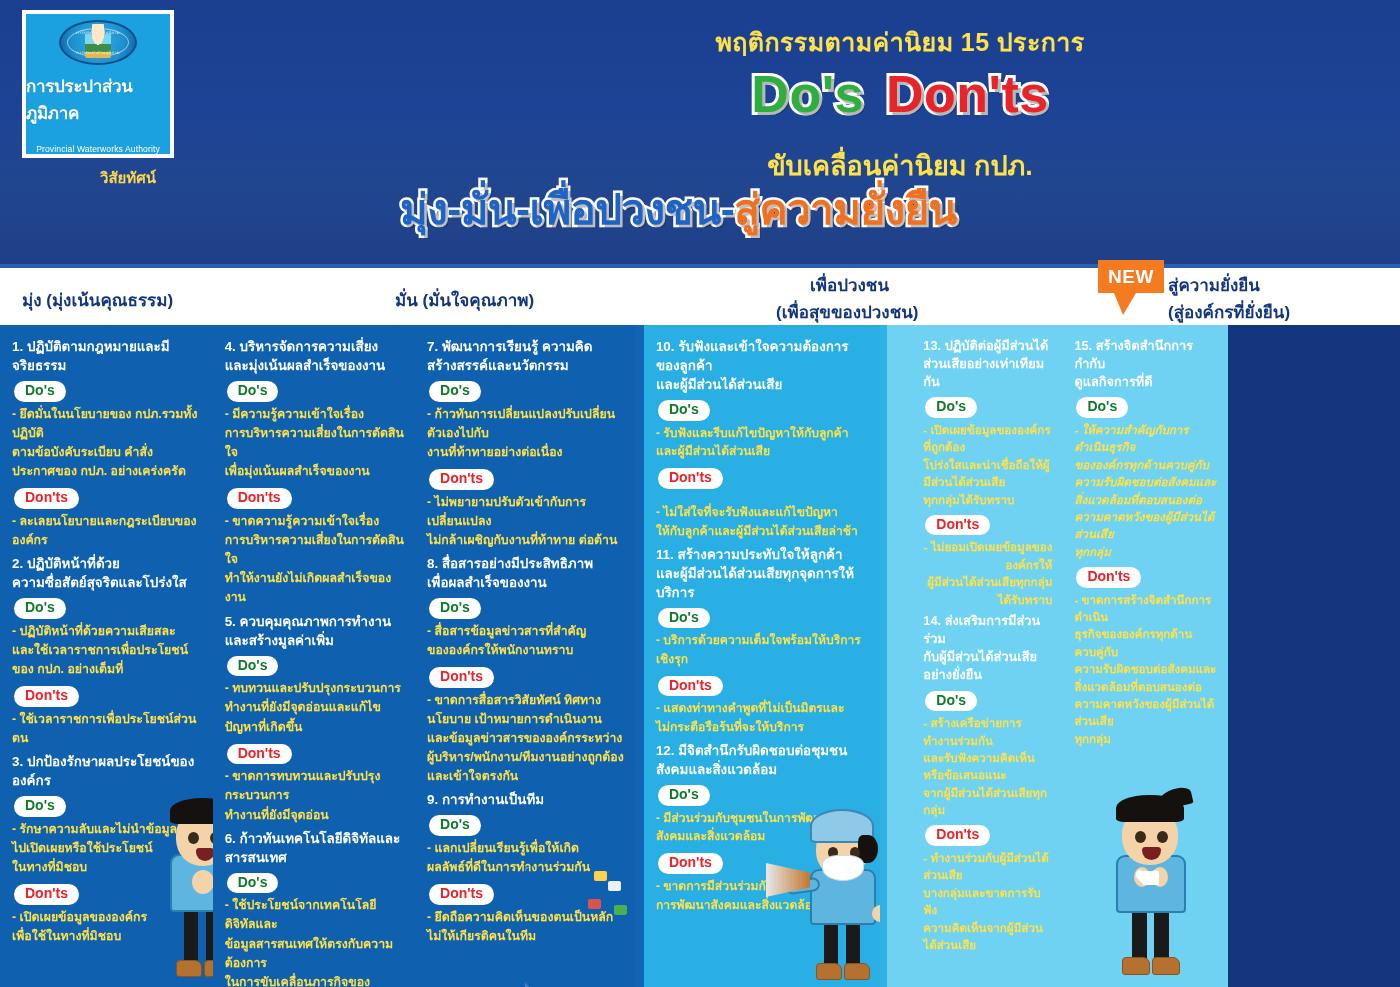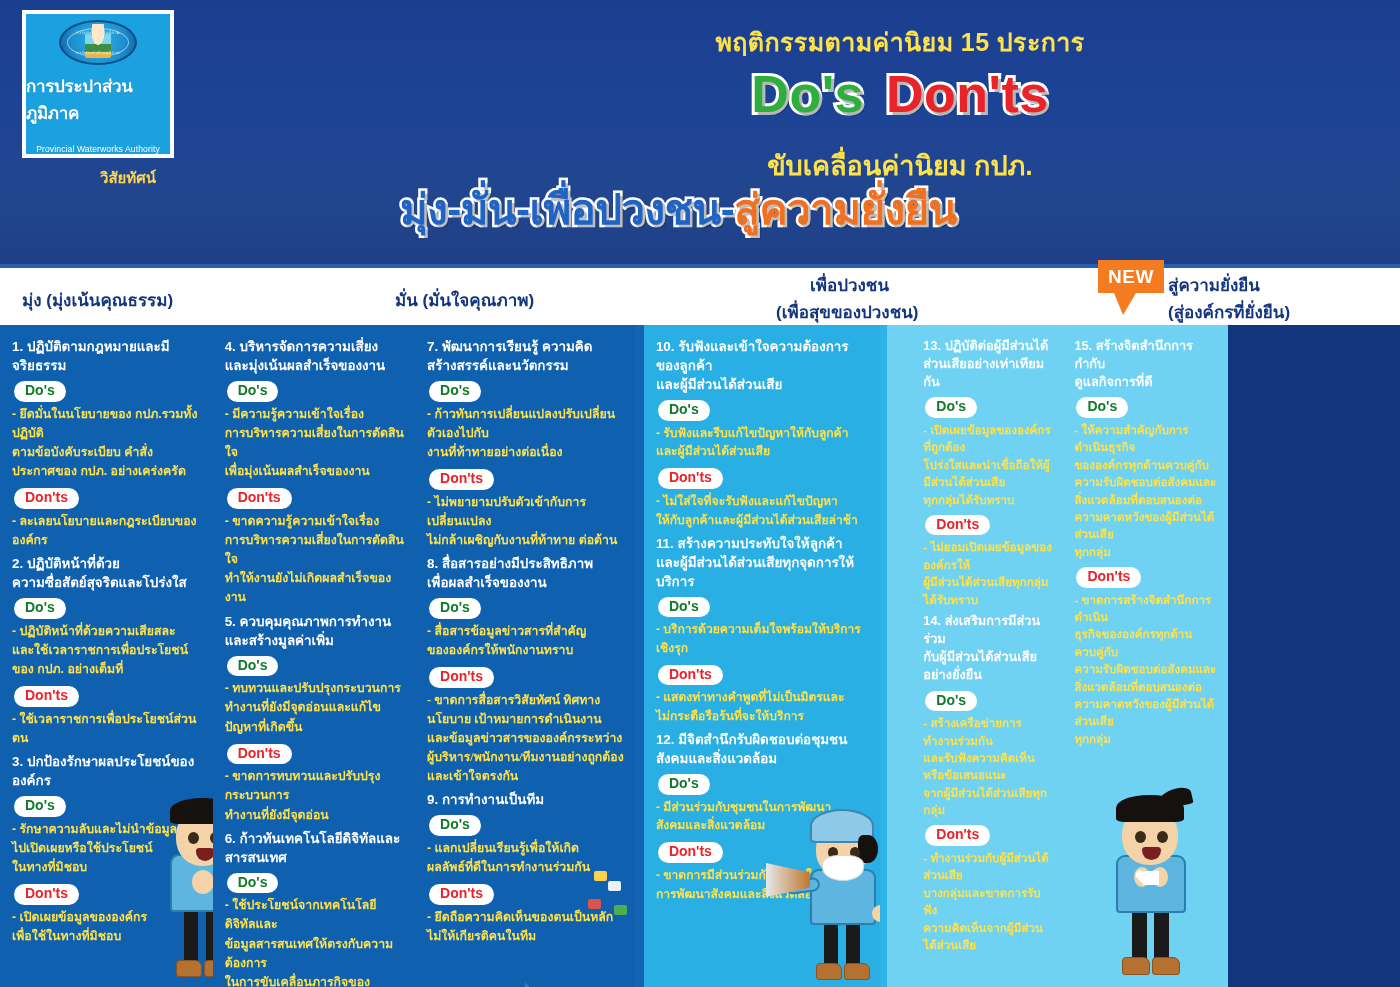--- a/index.html
+++ b/index.html
@@ -331,21 +331,21 @@
 งานที่ท้าทายอย่างต่อเนื่อง</div>
         <div><span class="tag donts">Don'ts</span></div>
         <div class="bullet" style="white-space: pre-line;">- ไม่พยายามปรับตัวเข้ากับการเปลี่ยนแปลง
 ไม่กล้าเผชิญกับงานที่ท้าทาย  ต่อต้าน</div>
         <div class="item-title" style="white-space: pre-line;">8.  สื่อสารอย่างมีประสิทธิภาพ
 เพื่อผลสำเร็จของงาน</div>
         <div><span class="tag dos">Do's</span></div>
         <div class="bullet" style="white-space: pre-line;">- สื่อสารข้อมูลข่าวสารที่สำคัญ
 ขององค์กรให้พนักงานทราบ</div>
         <div><span class="tag donts">Don'ts</span></div>
-        <div class="bullet" style="white-space: pre-line; font-family: Liberation Serif, serif;">- ขาดการสื่อสารวิสัยทัศน์  ทิศทาง
+        <div class="bullet" style="white-space: pre-line;">- ขาดการสื่อสารวิสัยทัศน์  ทิศทาง
 นโยบาย  เป้าหมายการดำเนินงาน
 และข้อมูลข่าวสารขององค์กรระหว่าง
 ผู้บริหาร/พนักงาน/ทีมงานอย่างถูกต้อง
 และเข้าใจตรงกัน</div>
         <div class="item-title" style="white-space: pre-line;">9.  การทำงานเป็นทีม</div>
         <div><span class="tag dos">Do's</span></div>
         <div class="bullet" style="white-space: pre-line;">- แลกเปลี่ยนเรียนรู้เพื่อให้เกิด
 ผลลัพธ์ที่ดีในการทำงานร่วมกัน</div>
         <div><span class="tag donts">Don'ts</span></div>
         <div class="bullet" style="white-space: pre-line;">- ยึดถือความคิดเห็นของตนเป็นหลัก
@@ -370,21 +370,21 @@
         <div class="m-eye" style="left:44px; top:42px; width:10px; height:11px;"></div>
         <div class="m-eye" style="left:66px; top:42px; width:10px; height:11px;"></div>
         <div class="m-mask" style="left:38px; top:50px; width:42px; height:26px;"></div>
       </div>
     <div class="item-title" style="white-space: pre-line;">10.  รับฟังและเข้าใจความต้องการของลูกค้า
 และผู้มีส่วนได้ส่วนเสีย</div>
         <div><span class="tag dos">Do's</span></div>
         <div class="bullet" style="white-space: pre-line;">- รับฟังและรีบแก้ไขปัญหาให้กับลูกค้า
 และผู้มีส่วนได้ส่วนเสีย</div>
         <div><span class="tag donts">Don'ts</span></div>
-        <div class="bullet" style="white-space: pre-line;">- ไม่ใส่ใจที่จะรับฟังและแก้ไขปัญหา
+        <div class="bullet" style="white-space: pre-line; margin-top: 11px;">- ไม่ใส่ใจที่จะรับฟังและแก้ไขปัญหา
 ให้กับลูกค้าและผู้มีส่วนได้ส่วนเสียล่าช้า</div>
         <div class="item-title" style="white-space: pre-line;">11.  สร้างความประทับใจให้ลูกค้า
 และผู้มีส่วนได้ส่วนเสียทุกจุดการให้บริการ</div>
         <div><span class="tag dos">Do's</span></div>
         <div class="bullet" style="white-space: pre-line;">- บริการด้วยความเต็มใจพร้อมให้บริการเชิงรุก</div>
         <div><span class="tag donts">Don'ts</span></div>
         <div class="bullet" style="white-space: pre-line;">- แสดงท่าทางคำพูดที่ไม่เป็นมิตรและ
 ไม่กระตือรือร้นที่จะให้บริการ</div>
         <div class="item-title" style="white-space: pre-line;">12.  มีจิตสำนึกรับผิดชอบต่อชุมชน
 สังคมและสิ่งแวดล้อม</div>
@@ -399,21 +399,21 @@
     <div class="col sep2"></div>
 
     <div class="col c5" id="col-4">
         <div class="item-title" style="white-space: pre-line;">13.  ปฏิบัติต่อผู้มีส่วนได้
 ส่วนเสียอย่างเท่าเทียมกัน</div>
         <div><span class="tag dos">Do's</span></div>
         <div class="bullet" style="white-space: pre-line;">- เปิดเผยข้อมูลขององค์กรที่ถูกต้อง
 โปร่งใสและน่าเชื่อถือให้ผู้มีส่วนได้ส่วนเสีย
 ทุกกลุ่มได้รับทราบ</div>
         <div><span class="tag donts">Don'ts</span></div>
-        <div class="bullet" style="white-space: pre-line;">- ไม่ยอมเปิดเผยข้อมูลขององค์กรให้
+        <div class="bullet" style="white-space: pre-line; text-align: right;">- ไม่ยอมเปิดเผยข้อมูลขององค์กรให้
 ผู้มีส่วนได้ส่วนเสียทุกกลุ่มได้รับทราบ</div>
         <div class="item-title" style="white-space: pre-line;">14.  ส่งเสริมการมีส่วนร่วม
 กับผู้มีส่วนได้ส่วนเสียอย่างยั่งยืน</div>
         <div><span class="tag dos">Do's</span></div>
         <div class="bullet" style="white-space: pre-line;">- สร้างเครือข่ายการทำงานร่วมกัน
 และรับฟังความคิดเห็นหรือข้อเสนอแนะ
 จากผู้มีส่วนได้ส่วนเสียทุกกลุ่ม</div>
         <div><span class="tag donts">Don'ts</span></div>
         <div class="bullet" style="white-space: pre-line;">- ทำงานร่วมกับผู้มีส่วนได้ส่วนเสีย
 บางกลุ่มและขาดการรับฟัง
@@ -433,21 +433,21 @@
         <div class="m-face" style="left:32px; top:18px; width:56px; height:56px;"></div>
         <div class="m-hair" style="left:26px; top:4px;  width:68px; height:27px; border-radius:48% 48% 12% 12%;"></div>
         <div class="m-hair" style="left:68px; top:-2px; width:34px; height:18px; border-radius:60% 40% 10% 40%; transform:rotate(-13deg);"></div>
         <div class="m-eye" style="left:45px; top:40px; width:11px; height:12px;"></div>
         <div class="m-eye" style="left:67px; top:40px; width:11px; height:12px;"></div>
         <div class="m-mouth" style="left:52px; top:56px; width:19px; height:13px;"></div>
       </div>
     <div class="item-title" style="white-space: pre-line;">15.  สร้างจิตสำนึกการกำกับ
 ดูแลกิจการที่ดี</div>
         <div><span class="tag dos">Do's</span></div>
-        <div class="bullet" style="white-space: pre-line;">- ให้ความสำคัญกับการดำเนินธุรกิจ
+        <div class="bullet" style="white-space: pre-line; font-style: italic;">- ให้ความสำคัญกับการดำเนินธุรกิจ
 ขององค์กรทุกด้านควบคู่กับ
 ความรับผิดชอบต่อสังคมและ
 สิ่งแวดล้อมที่ตอบสนองต่อ
 ความคาดหวังของผู้มีส่วนได้ส่วนเสีย
 ทุกกลุ่ม</div>
         <div><span class="tag donts">Don'ts</span></div>
         <div class="bullet" style="white-space: pre-line;">- ขาดการสร้างจิตสำนึกการดำเนิน
 ธุรกิจขององค์กรทุกด้านควบคู่กับ
 ความรับผิดชอบต่อสังคมและ
 สิ่งแวดล้อมที่ตอบสนองต่อ

